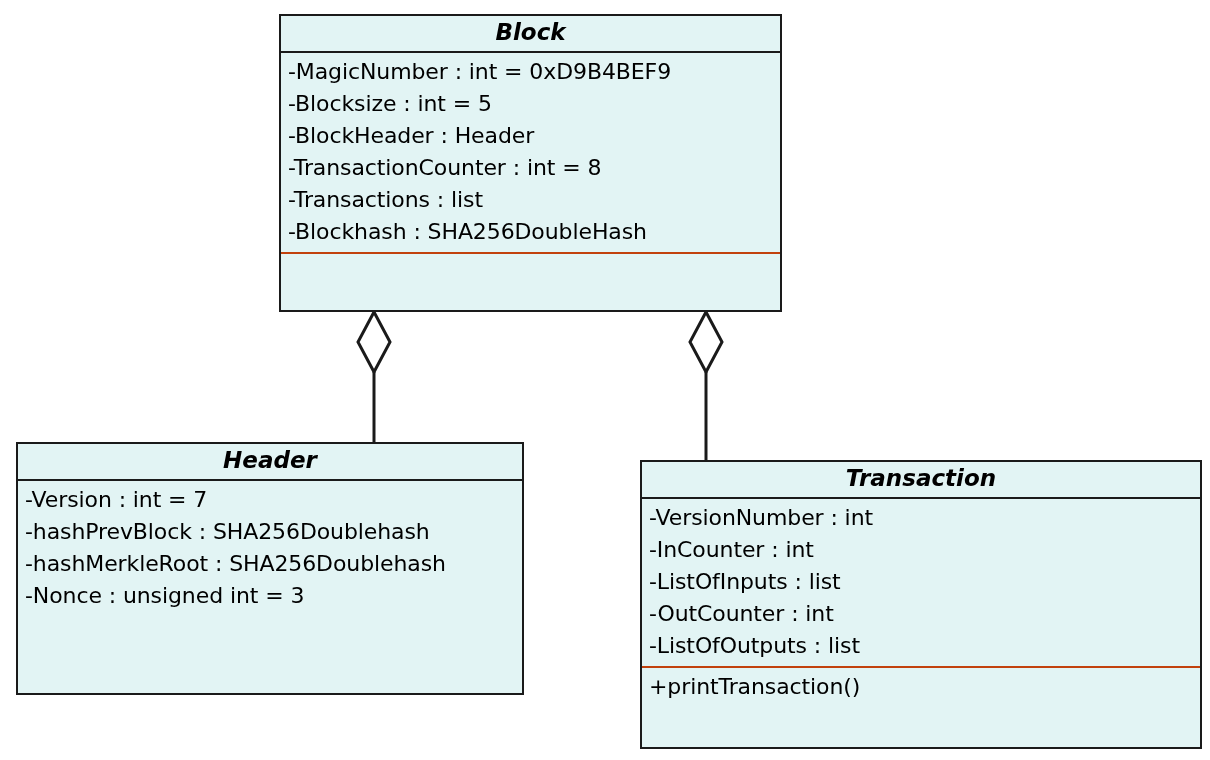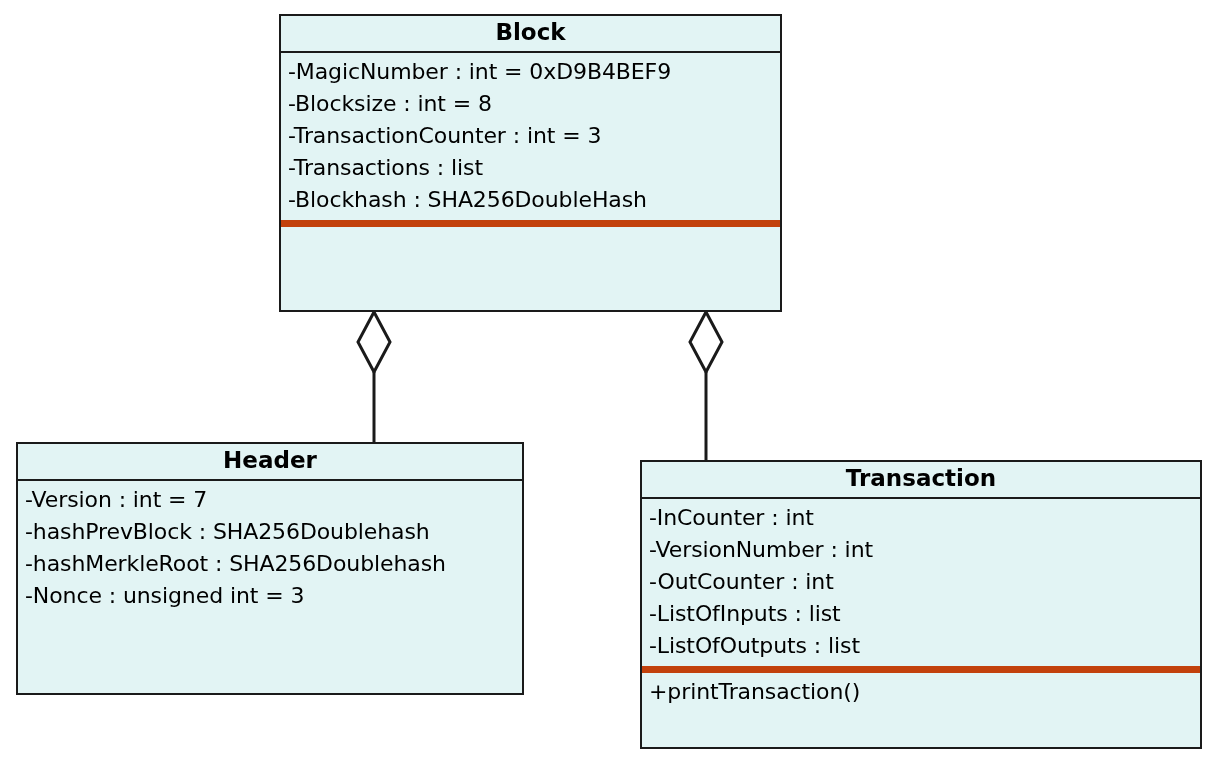--- a/index.html
+++ b/index.html
@@ -44,28 +44,29 @@
 
   .class-title {
     font-weight: bold;
     font-size: 23px;
     text-align: center;
     color: #000000;
     padding: 4px 6px 5px 6px;
     border-bottom: 2px solid #1a1a1a;
     line-height: 1.12;
     white-space: nowrap;
+    font-style: italic;
   }
 
   .class-compartment {
     padding: 3px 0 4px 0;
   }
 
   .class-compartment.attributes {
-    border-bottom: 7px solid #c2410c;
+    border-bottom: 2px solid #c2410c;
   }
 
   .member-row {
     font-size: 22px;
     color: #000000;
     line-height: 1.46;
     padding: 0 6px 0 7px;
     white-space: nowrap;
     letter-spacing: -0.1px;
   }
@@ -105,44 +106,45 @@
     <g>
       <line x1="706" y1="372" x2="706" y2="460" stroke="#1a1a1a" stroke-width="3"></line>
       <polygon points="706,312 722,342 706,372 690,342" fill="#ffffff" stroke="#1a1a1a" stroke-width="3" stroke-linejoin="miter"></polygon>
     </g>
   </svg>
 
   <div class="uml-class" id="class-block">
     <div class="class-title">Block</div>
     <div class="class-compartment attributes">
       <div class="member-row">-MagicNumber : int = 0xD9B4BEF9</div>
-      <div class="member-row">-Blocksize : int = 8</div>
-      <div class="member-row">-TransactionCounter : int = 3</div>
+      <div class="member-row">-Blocksize : int = 5</div>
+      <div class="member-row">-BlockHeader : Header</div>
+      <div class="member-row">-TransactionCounter : int = 8</div>
       <div class="member-row">-Transactions : list</div>
       <div class="member-row">-Blockhash : SHA256DoubleHash</div>
     </div>
   </div>
 
   <div class="uml-class" id="class-header">
     <div class="class-title">Header</div>
     <div class="class-compartment">
       <div class="member-row">-Version : int = 7</div>
       <div class="member-row">-hashPrevBlock : SHA256Doublehash</div>
       <div class="member-row">-hashMerkleRoot : SHA256Doublehash</div>
       <div class="member-row">-Nonce : unsigned int = 3</div>
     </div>
   </div>
 
   <div class="uml-class" id="class-transaction">
     <div class="class-title">Transaction</div>
     <div class="class-compartment attributes">
+      <div class="member-row">-VersionNumber : int</div>
       <div class="member-row">-InCounter : int</div>
-      <div class="member-row">-VersionNumber : int</div>
+      <div class="member-row">-ListOfInputs : list</div>
       <div class="member-row">-OutCounter : int</div>
-      <div class="member-row">-ListOfInputs : list</div>
       <div class="member-row">-ListOfOutputs : list</div>
     </div>
     <div class="class-compartment operations">
       <div class="member-row">+printTransaction()</div>
     </div>
   </div>
 
 </div>
 
 </body></html>

